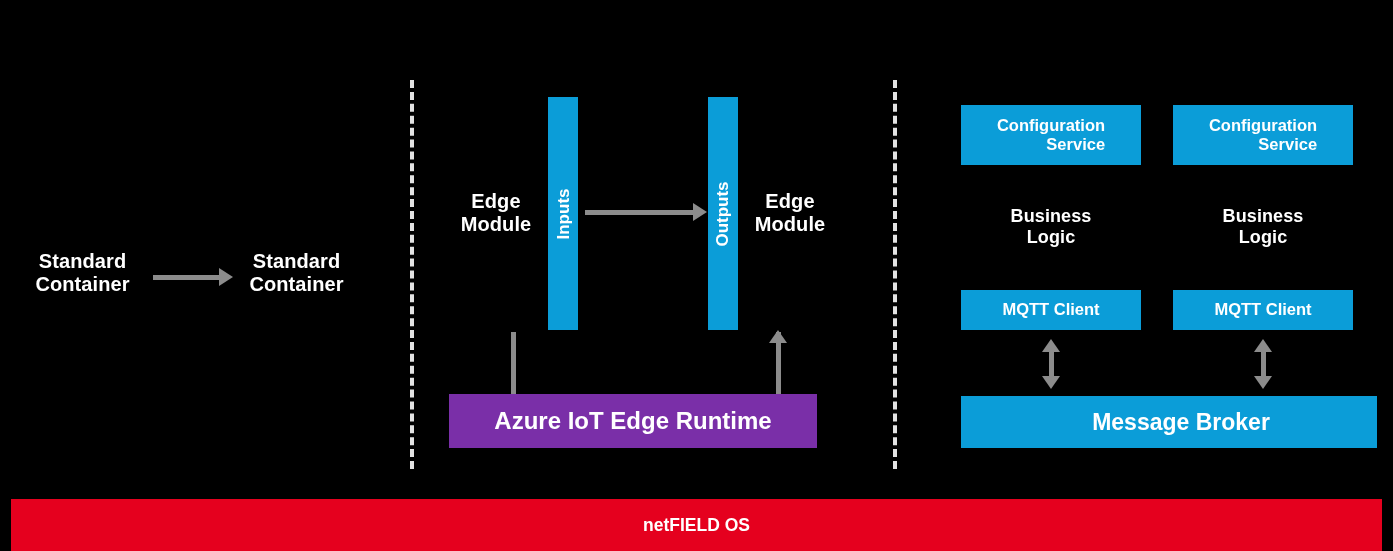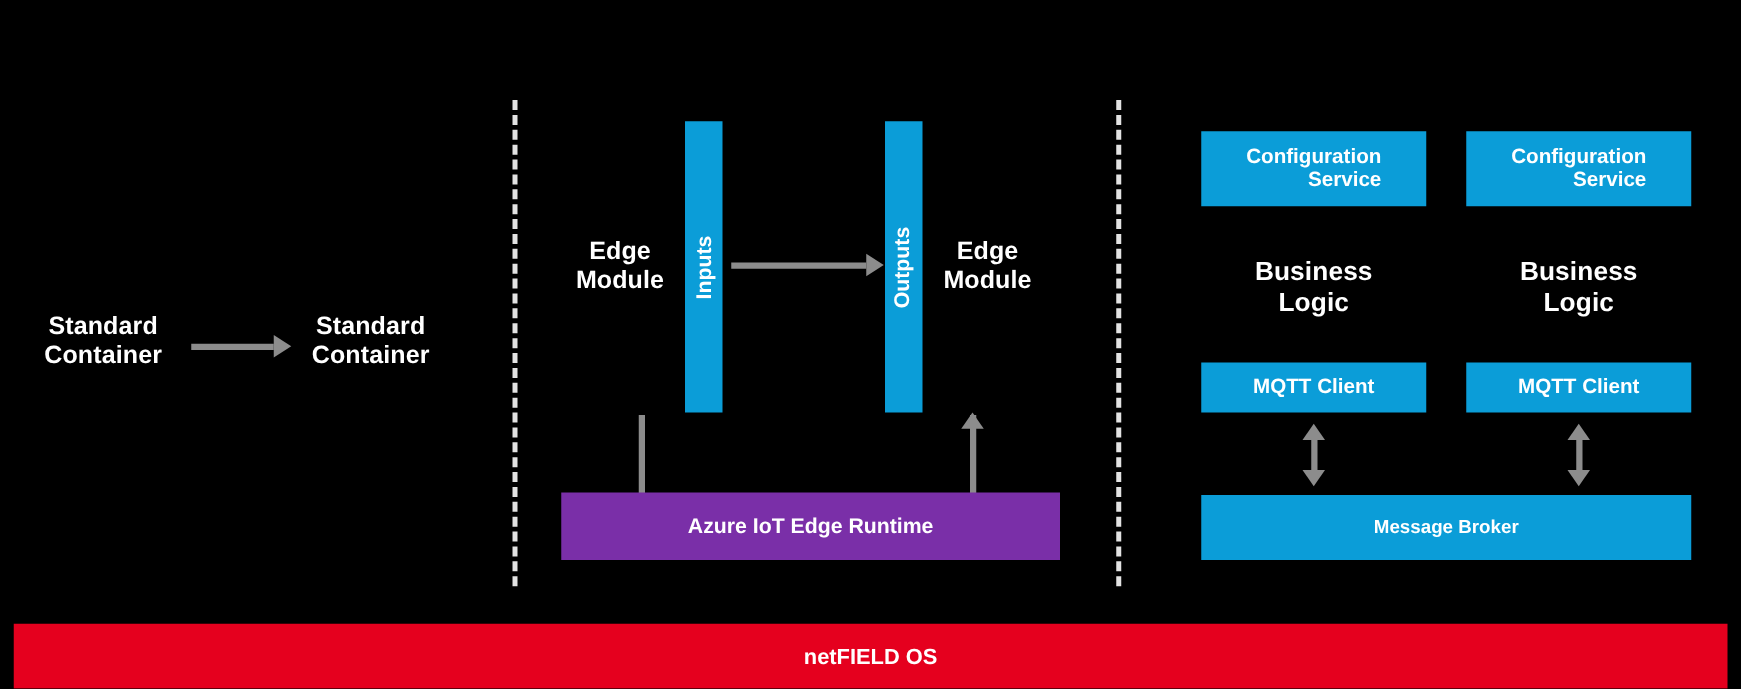--- a/index.html
+++ b/index.html
@@ -25,21 +25,21 @@
   
   .label {
     color: #ffffff;
     font-weight: bold;
     text-align: center;
     line-height: 1.17;
     white-space: pre-line;
     letter-spacing: 0.1px;
   }
   .label-lg { font-size: 20px; }
-  .label-md { font-size: 21px; }
+  .label-md { font-size: 18px; }
 
   
   .box {
     display: flex;
     align-items: center;
     justify-content: center;
     text-align: right;
     color: #ffffff;
     font-weight: bold;
     line-height: 1.17;
@@ -140,21 +140,21 @@
   <div class="abs vbar" style="left:708px; top:97px; width:30px; height:233px;">
     <span class="vbar-text">Outputs</span>
   </div>
 
   <div class="abs label label-lg" style="left:730px; top:190px; width:120px;">Edge
 Module</div>
 
   <div class="abs u-connector" style="left:511px; top:332px; width:270px; height:72px;"></div>
   <div class="abs arrow-v-head-up" style="left:769px; top:330px;"></div>
 
-  <div class="abs box box-purple" style="left:449px; top:394px; width:399px; height:54px; font-size:17px;">Azure IoT Edge Runtime</div>
+  <div class="abs box box-purple" style="left:449px; top:394px; width:368px; height:54px; font-size:24px;">Azure IoT Edge Runtime</div>
 
   <div class="abs dashed-divider" style="left:893px; top:80px; height:389px;"></div>
 
   <div class="abs box box-blue" style="left:961px; top:105px; width:180px; height:60px; font-size:16.5px;">Configuration
 Service</div>
 
   <div class="abs label label-md" style="left:961px; top:206px; width:180px;">Business
 Logic</div>
 
   <div class="abs box box-blue" style="left:961px; top:290px; width:180px; height:40px; font-size:16.5px;">MQTT Client</div>
@@ -174,17 +174,17 @@
 
   <div class="abs box box-blue" style="left:1173px; top:290px; width:180px; height:40px; font-size:16.5px;">MQTT Client</div>
 
   <div class="abs" style="left:1254px; top:339px; width:18px; height:50px;
               display:flex; flex-direction:column; align-items:center;">
     <div class="arrow-v-head-up"></div>
     <div class="arrow-v-shaft" style="height:24px;"></div>
     <div class="arrow-v-head-down"></div>
   </div>
 
-  <div class="abs box box-blue" style="left:961px; top:396px; width:392px; height:52px; font-size:15px;">Message Broker</div>
+  <div class="abs box box-blue" style="left:961px; top:396px; width:392px; height:52px; font-size:23px;padding-left:24px;">Message Broker</div>
 
   <div class="abs box box-red" style="left:11px; top:499px; width:1371px; height:52px; font-size:17.5px;">netFIELD OS</div>
 
 </div>
 
 </body></html>

